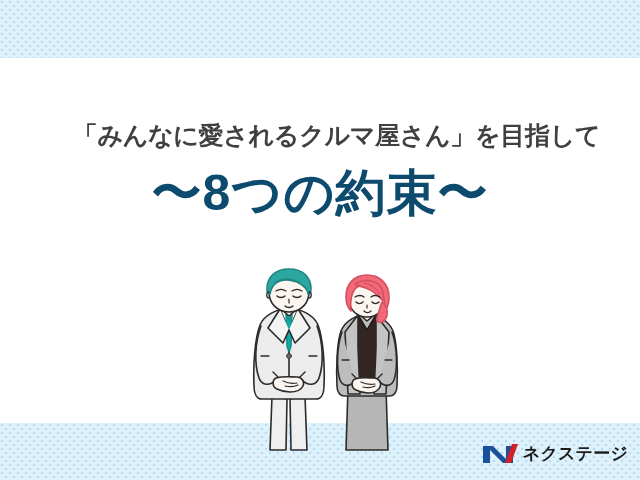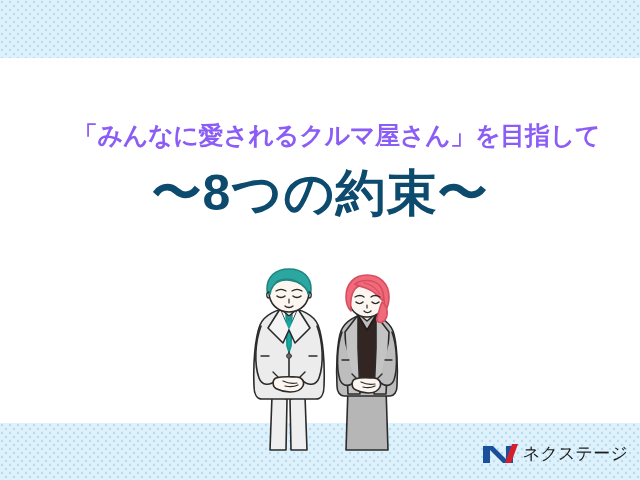--- a/index.html
+++ b/index.html
@@ -44,21 +44,21 @@
     left: 0;
     width: 640px;
     text-align: center;
     z-index: 4;
   }
   #headline-sub {
     display: block;
     font-size: 25px;
     line-height: 34px;
     font-weight: 700;
-    color: #8b5cf6;
+    color: #404040;
     letter-spacing: -0.3px;
     white-space: nowrap;
     padding-left: 33px;
   }
   #headline-main {
     display: block;
     margin-top: 12px;
     font-size: 50px;
     line-height: 58px;
     font-weight: 700;
@@ -84,21 +84,21 @@
     right: 12px;
     bottom: 14px;
     display: flex;
     align-items: center;
     gap: 5px;
     z-index: 6;
   }
   #brand-mark { width: 36px; height: 24px; display: block; }
   #brand-word {
     font-size: 17px;
-    font-weight: 400;
+    font-weight: 700;
     color: #1b1b1b;
     letter-spacing: 0.2px;
     line-height: 24px;
     white-space: nowrap;
   }
 </style>
 </head>
 <body>
 
 <div id="poster">

